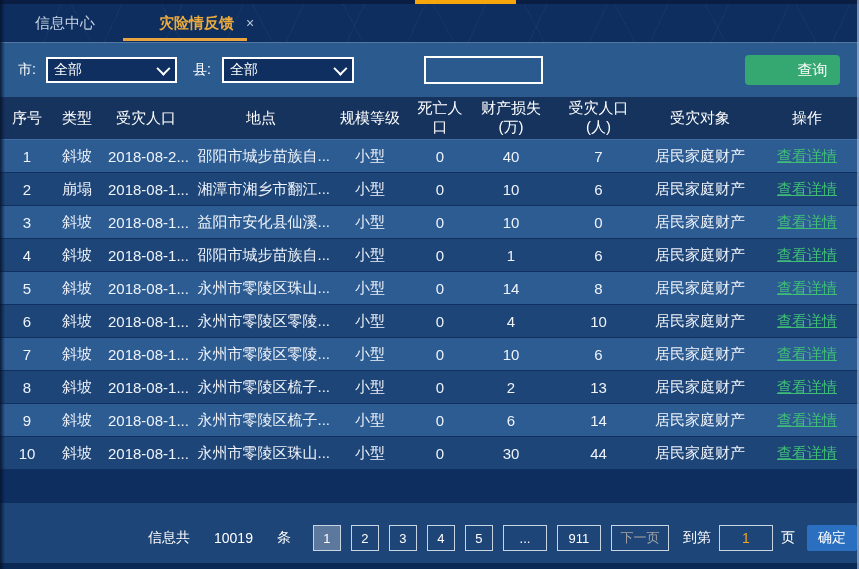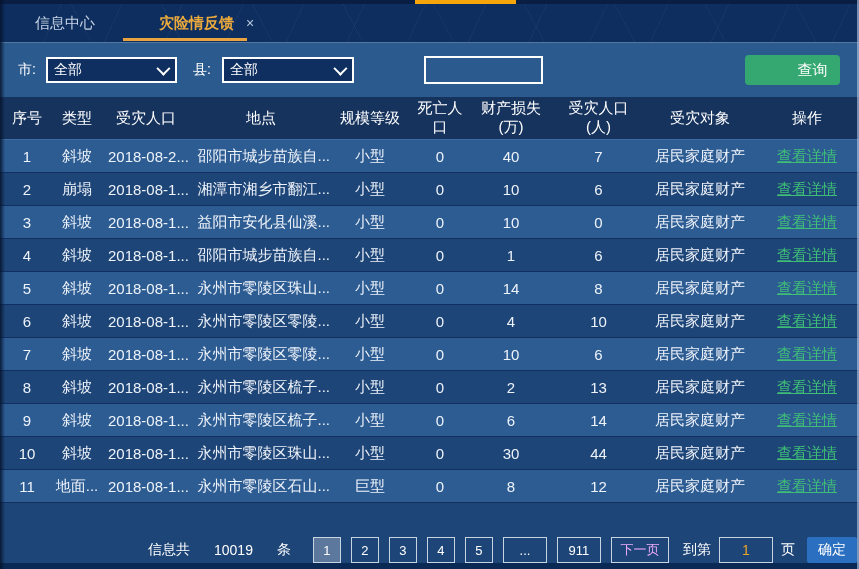--- a/index.html
+++ b/index.html
@@ -63,34 +63,34 @@
     font-size:15px;color:#eef3fa;text-align:center;padding:0;
     white-space:nowrap;overflow:hidden;
   }
   .grid tr.odd td{background:#2d5c93;}
   .grid tr.even td{background:#1e4577;}
   .grid td.c2{text-align:left;padding-left:8px;}
   .grid td.c3{text-align:right;}
   .detail-link{color:#3fbd77;text-decoration:underline;font-size:15px;cursor:pointer;}
   
   .pagination{position:absolute;top:503px;left:0;width:859px;height:60px;background:#1e4577;}
-  .pag-row{position:absolute;left:148px;top:34px;display:flex;align-items:center;}
+  .pag-row{position:absolute;left:148px;top:22px;display:flex;align-items:center;}
   .pag-text{font-size:14px;color:#ffffff;}
   .pag-total{margin:0 24px;}
   .pag-suffix{margin-right:22px;}
   .page-btn{
     width:28px;height:26px;margin-right:10px;box-sizing:border-box;
     background:transparent;border:1px solid #c9d4e2;color:#ffffff;font-size:13px;
     cursor:pointer;font-family:inherit;padding:0;
   }
   .page-btn.wide{width:44px;}
   .page-btn.active{background:rgba(255,255,255,0.28);}
   .next-btn{
     width:58px;height:26px;box-sizing:border-box;background:transparent;
-    border:1px solid #c9d4e2;color:#f0abfc;font-size:13px;cursor:pointer;font-family:inherit;padding:0;
+    border:1px solid #c9d4e2;color:#a3a3a3;font-size:13px;cursor:pointer;font-family:inherit;padding:0;
   }
   .goto-label{margin-left:14px;}
   .goto-input{
     width:54px;height:26px;box-sizing:border-box;margin-left:8px;
     background:transparent;border:1px solid #c9d4e2;color:#f0a425;font-size:14px;
     text-align:center;outline:none;
   }
   .goto-unit{margin-left:8px;}
   .confirm-btn{
     width:50px;height:26px;margin-left:12px;background:#2a6fc0;border:none;border-radius:2px;
@@ -279,32 +279,20 @@
         <td class="c1">斜坡</td>
         <td class="c2">2018-08-1...</td>
         <td class="c3">永州市零陵区珠山...</td>
         <td class="c4">小型</td>
         <td class="c5">0</td>
         <td class="c6">30</td>
         <td class="c7">44</td>
         <td class="c8">居民家庭财产</td>
         <td class="c9"><a class="detail-link">查看详情</a></td>
       </tr>
-      <tr class="odd">
-        <td class="c0">11</td>
-        <td class="c1">地面...</td>
-        <td class="c2">2018-08-1...</td>
-        <td class="c3">永州市零陵区石山...</td>
-        <td class="c4">巨型</td>
-        <td class="c5">0</td>
-        <td class="c6">8</td>
-        <td class="c7">12</td>
-        <td class="c8">居民家庭财产</td>
-        <td class="c9"><a class="detail-link">查看详情</a></td>
-      </tr>
     </tbody>
 </table>
 
 <div class="pagination">
   <div class="pag-row">
     <span class="pag-text">信息共</span>
     <span class="pag-text pag-total">10019</span>
     <span class="pag-text pag-suffix">条</span>
     <span style="display:flex;align-items:center;">
         <button class="page-btn active">1</button>

